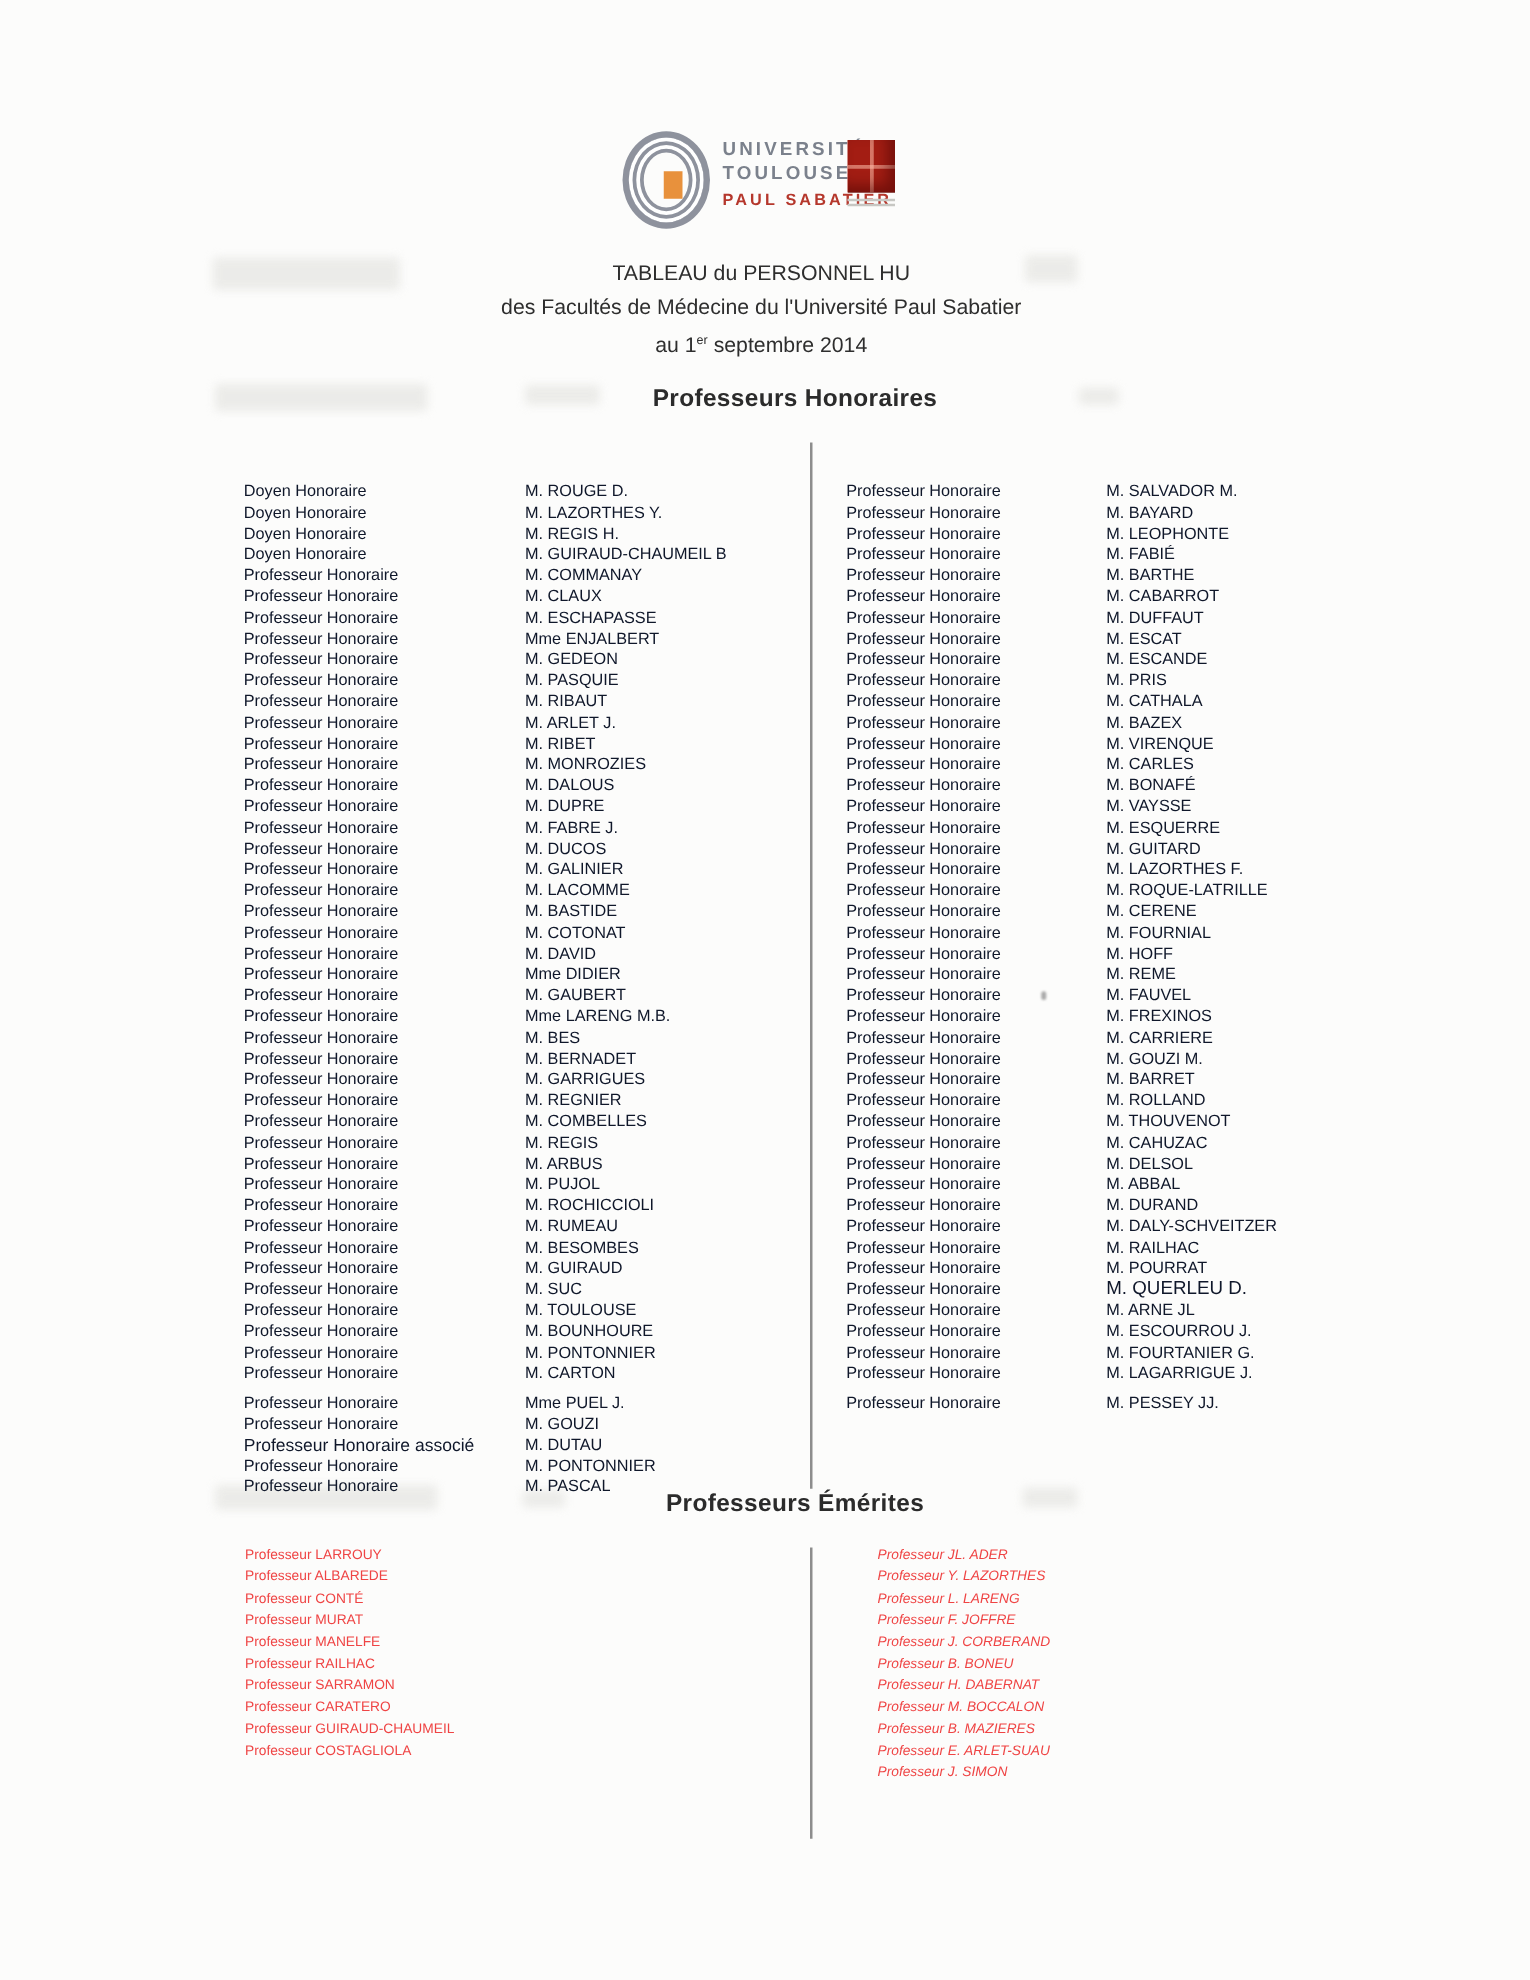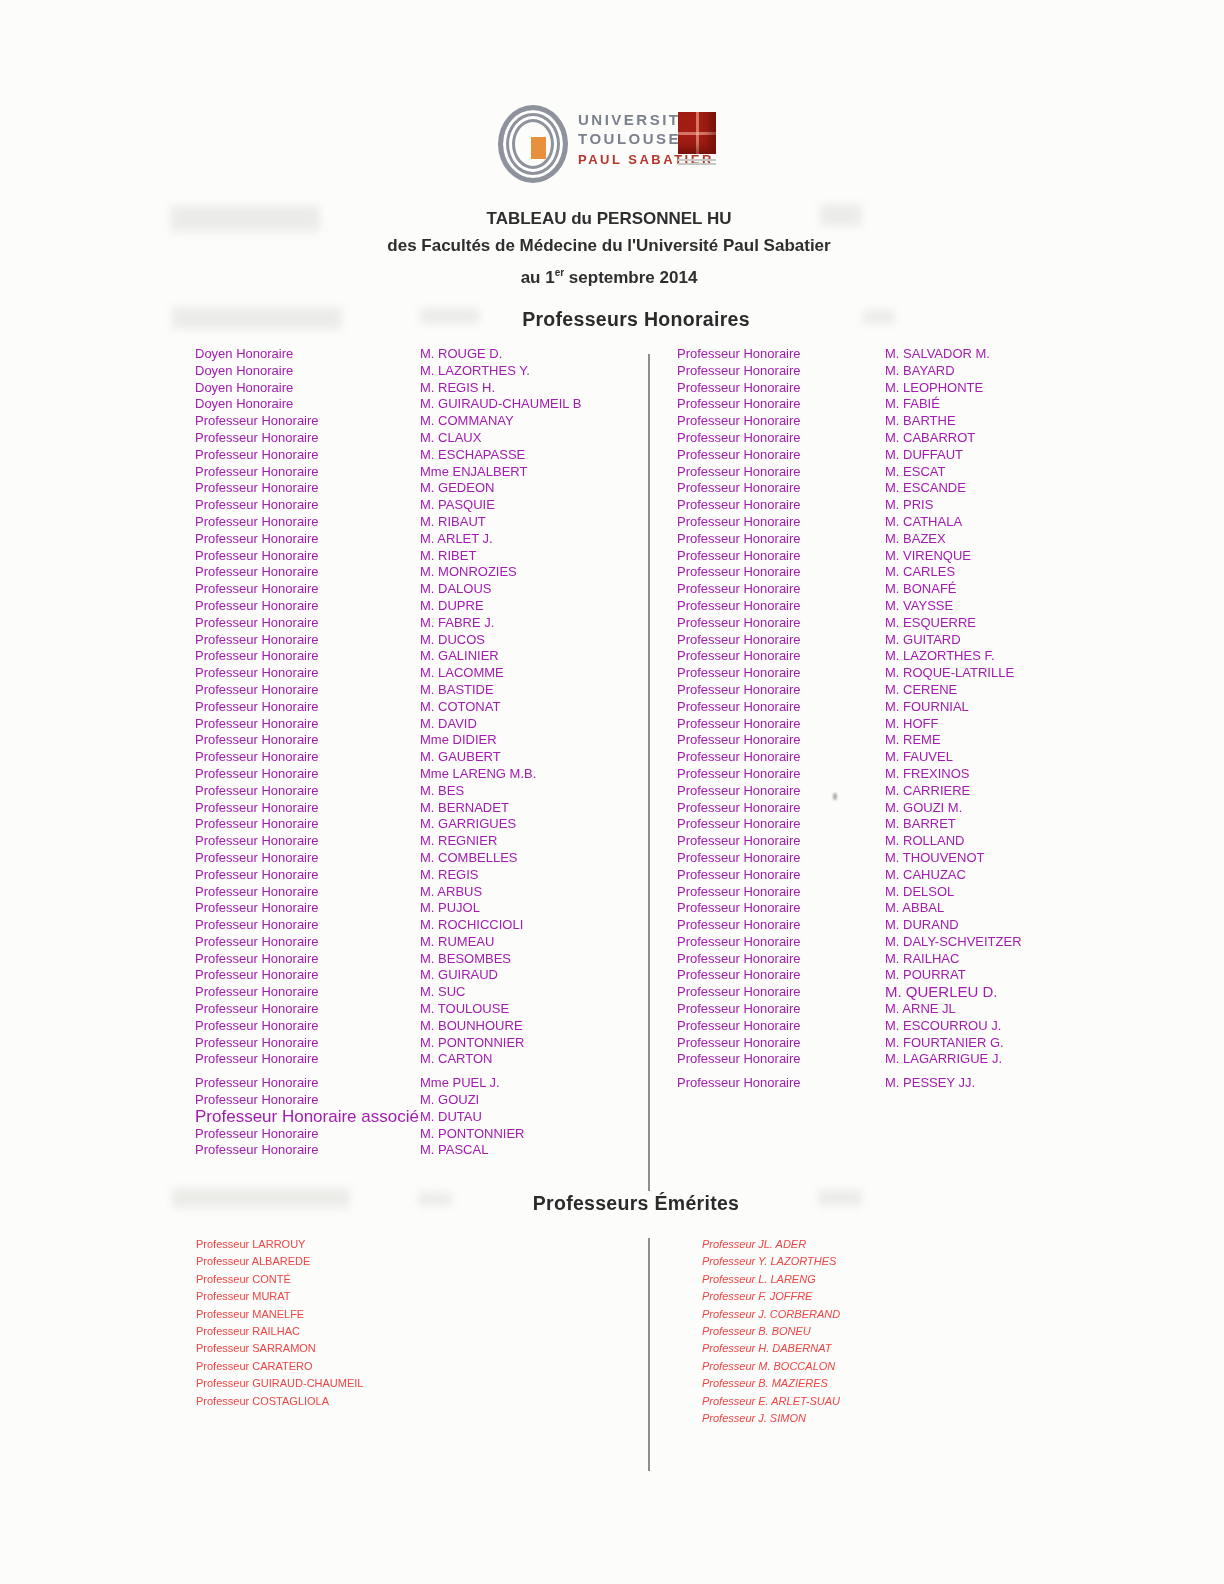--- a/index.html
+++ b/index.html
@@ -28,42 +28,42 @@
     position:absolute;right:14px;top:9px;width:38px;height:42px;background:#a31d13;
     background-image:linear-gradient(90deg,rgba(255,190,170,.55),rgba(255,190,170,.55)),
                      linear-gradient(0deg,rgba(255,190,170,.55),rgba(255,190,170,.55));
     background-size:3px 100%,100% 3px;background-position:center,center;background-repeat:no-repeat;
     box-shadow:inset -6px -6px 10px rgba(60,0,0,.45);
   }
   .logo-caption{position:absolute;right:14px;top:54px;width:38px;}
   .logo-caption .cap-bar{height:2px;background:#c7c7c3;margin-top:2px;}
   
   .title-block{position:absolute;left:0;top:205px;width:1218px;text-align:center;color:#2e2e2e;}
-  .title-line{font-weight:bold;font-size:17px;line-height:27px;}
+  .title-line{font-weight:normal;font-size:17px;line-height:27px;}
   .title-line sup{font-size:10px;}
   .section-heading{
     position:absolute;left:0;width:1218px;text-align:center;
     font-weight:bold;font-size:19.5px;color:#2b2b2b;letter-spacing:.3px;margin-left:27px;
   }
   .heading-honoraires{top:308px;}
   .heading-emerites{top:1192px;}
   
   .divider{position:absolute;left:648px;width:2px;background:#8d8d8d;}
   .divider-1{top:354px;height:837px;}
   .divider-2{top:1238px;height:233px;}
   
-  .h-list{position:absolute;font-size:13px;color:#a21caf;}
+  .h-list{position:absolute;font-size:13px;color:#0f172a;margin-top:39px;}
   .h-list-left{left:195px;top:346px;width:450px;}
   .h-list-right{left:677px;top:346px;width:460px;}
   .h-row{display:flex;height:16.8px;line-height:16.8px;white-space:nowrap;}
   .h-list-left .h-role{width:225px;flex:0 0 225px;}
   .h-list-right .h-role{width:208px;flex:0 0 208px;}
   .h-name{flex:1;}
   .h-row.gap{margin-top:7px;}
-  .h-row.small-role .h-role{font-size:17px;}
+  .h-row.small-role .h-role{font-size:14px;}
   .h-row.small-name .h-name{font-size:15px;}
   
   .e-list{position:absolute;top:1236px;font-size:11px;color:#ef4444;}
   .e-list-left{left:196px;width:320px;}
   .e-list-right{left:702px;width:320px;font-style:italic;}
   .e-row{height:17.4px;line-height:17.4px;white-space:nowrap;}
 </style>
 </head>
 <body>
 

